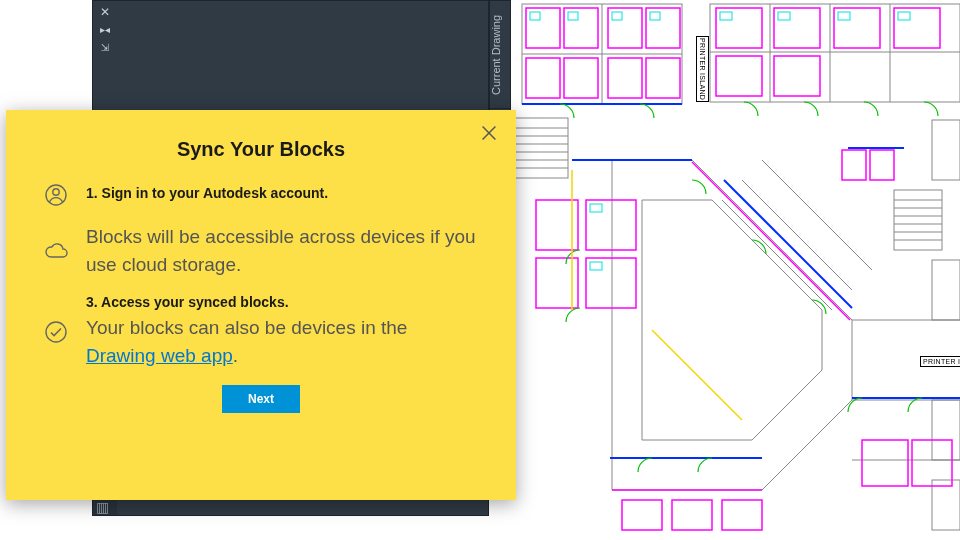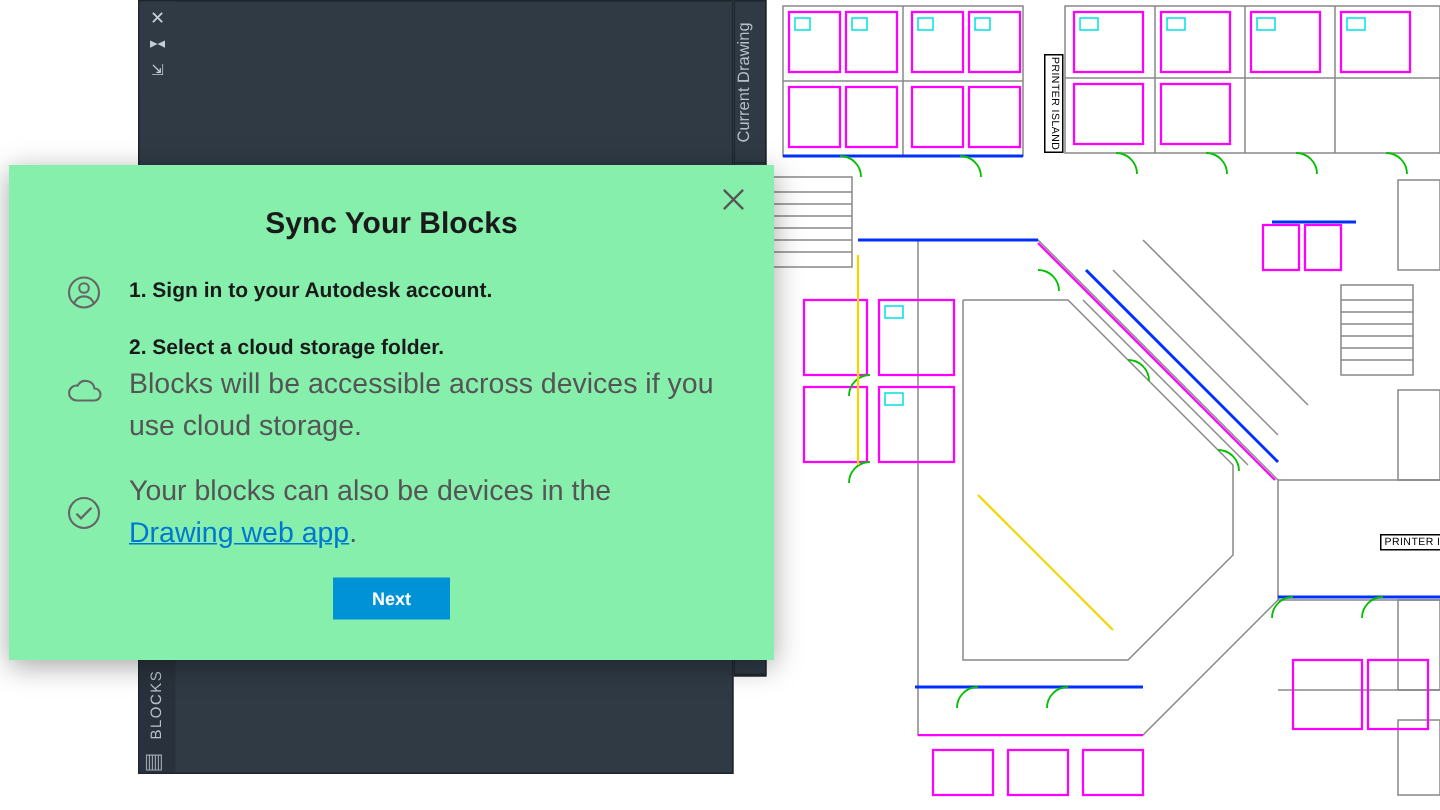--- a/index.html
+++ b/index.html
@@ -79,22 +79,22 @@
     width: 36px; height: 140px;
     border: 3px solid #d97a1f;
     border-radius: 50%/50%;
     pointer-events: none;
   }
 
   
   .modal {
     position: absolute;
     left: 6px; top: 110px;
-    width: 510px; height: 330px;
-    background: #86efac;
+    width: 510px; height: 390px;
+    background: #fde047;
     box-shadow: 0 4px 18px rgba(0,0,0,.35);
     padding: 28px 38px 24px 38px;
   }
   .modal .close {
     position: absolute;
     right: 16px; top: 12px;
     width: 22px; height: 22px;
     color: #555; cursor: pointer;
   }
   .modal .close svg { width: 100%; height: 100%; }
@@ -325,31 +325,31 @@
     </div>
   </div>
 
   <div class="step">
     <div class="ico">
       <svg viewBox="0 0 24 24">
           <path d="M7 18a5 5 0 1 1 .8-9.94A6 6 0 0 1 19 10a4 4 0 0 1 0 8H7z" stroke="#666" stroke-width="1.4" fill="none"></path>
         </svg>
     </div>
     <div class="txt">
-      <div class="title">2. Select a cloud storage folder.</div>
       <div class="desc">Blocks will be accessible across devices if you use cloud storage.</div>
     </div>
   </div>
 
   <div class="step">
     <div class="ico">
       <svg viewBox="0 0 24 24">
           <circle cx="12" cy="12" r="10" stroke="#666" stroke-width="1.4" fill="none"></circle>
           <path d="M7 12.5l3 3 7-7" stroke="#666" stroke-width="1.6" fill="none"></path>
         </svg>
     </div>
     <div class="txt">
+      <div class="title">3. Access your synced blocks.</div>
       <div class="desc"><span>Your blocks can also be devices in the </span><a href="#">Drawing web app</a><span>.</span></div>
     </div>
   </div>
 
   <button class="next-btn">Next</button>
 </div>
 
 </body></html>

